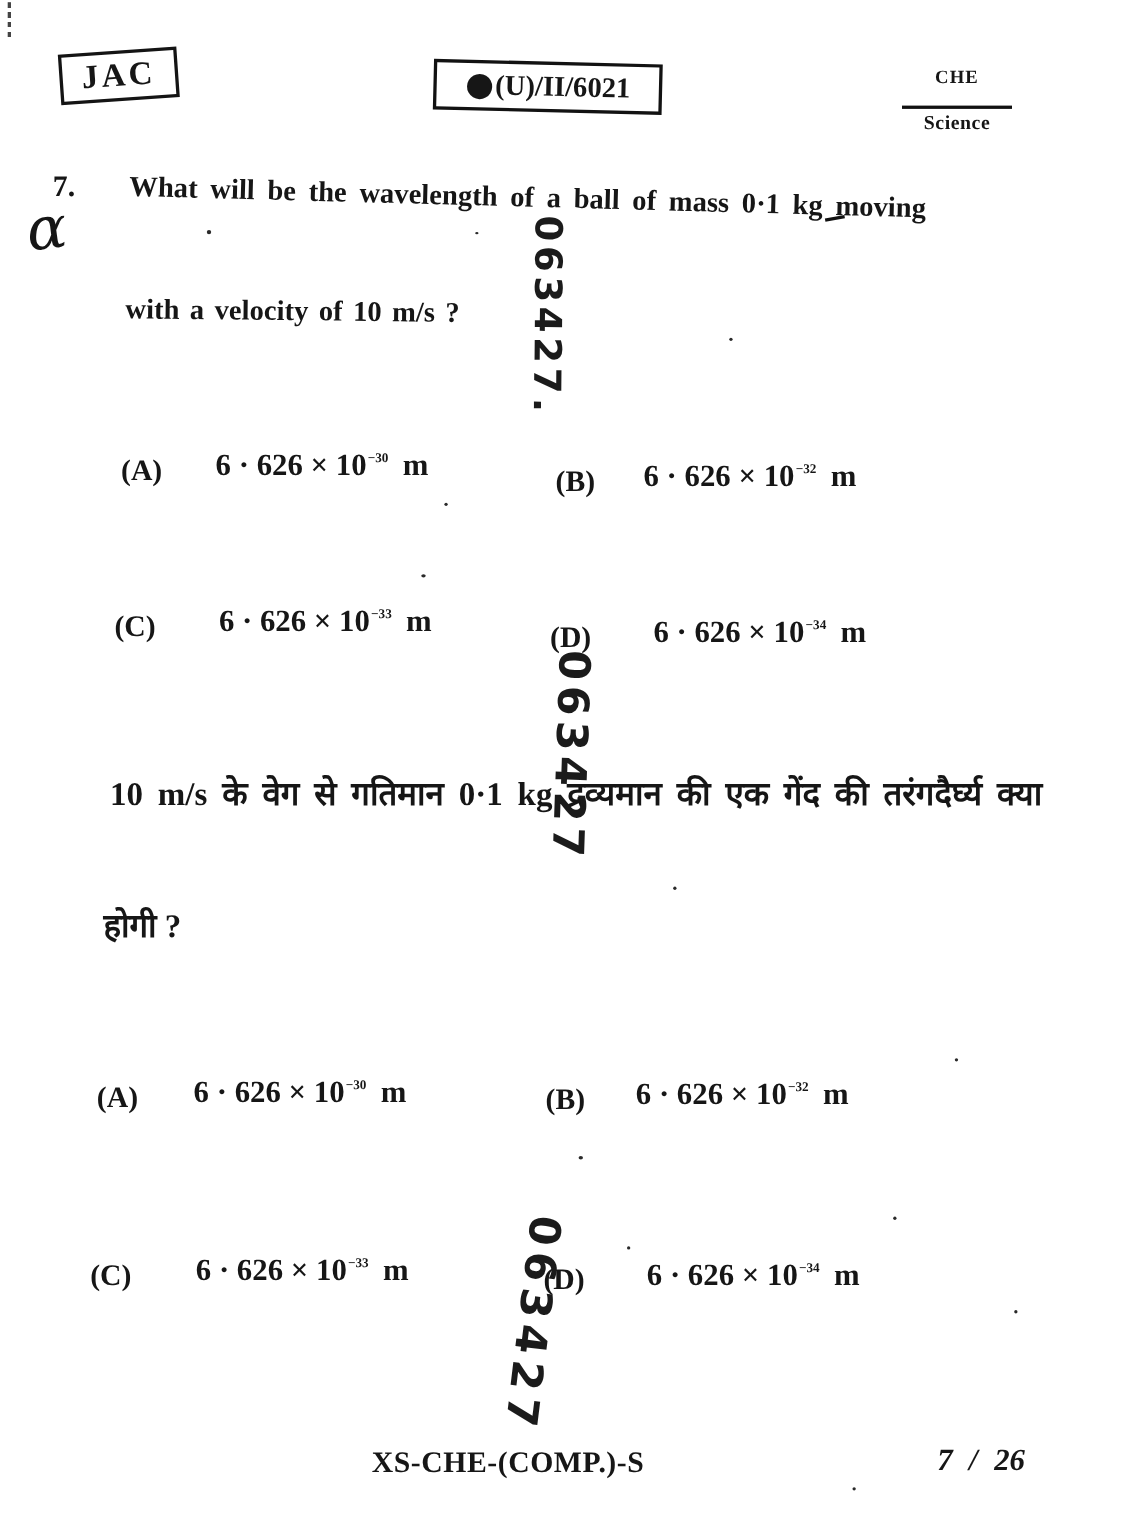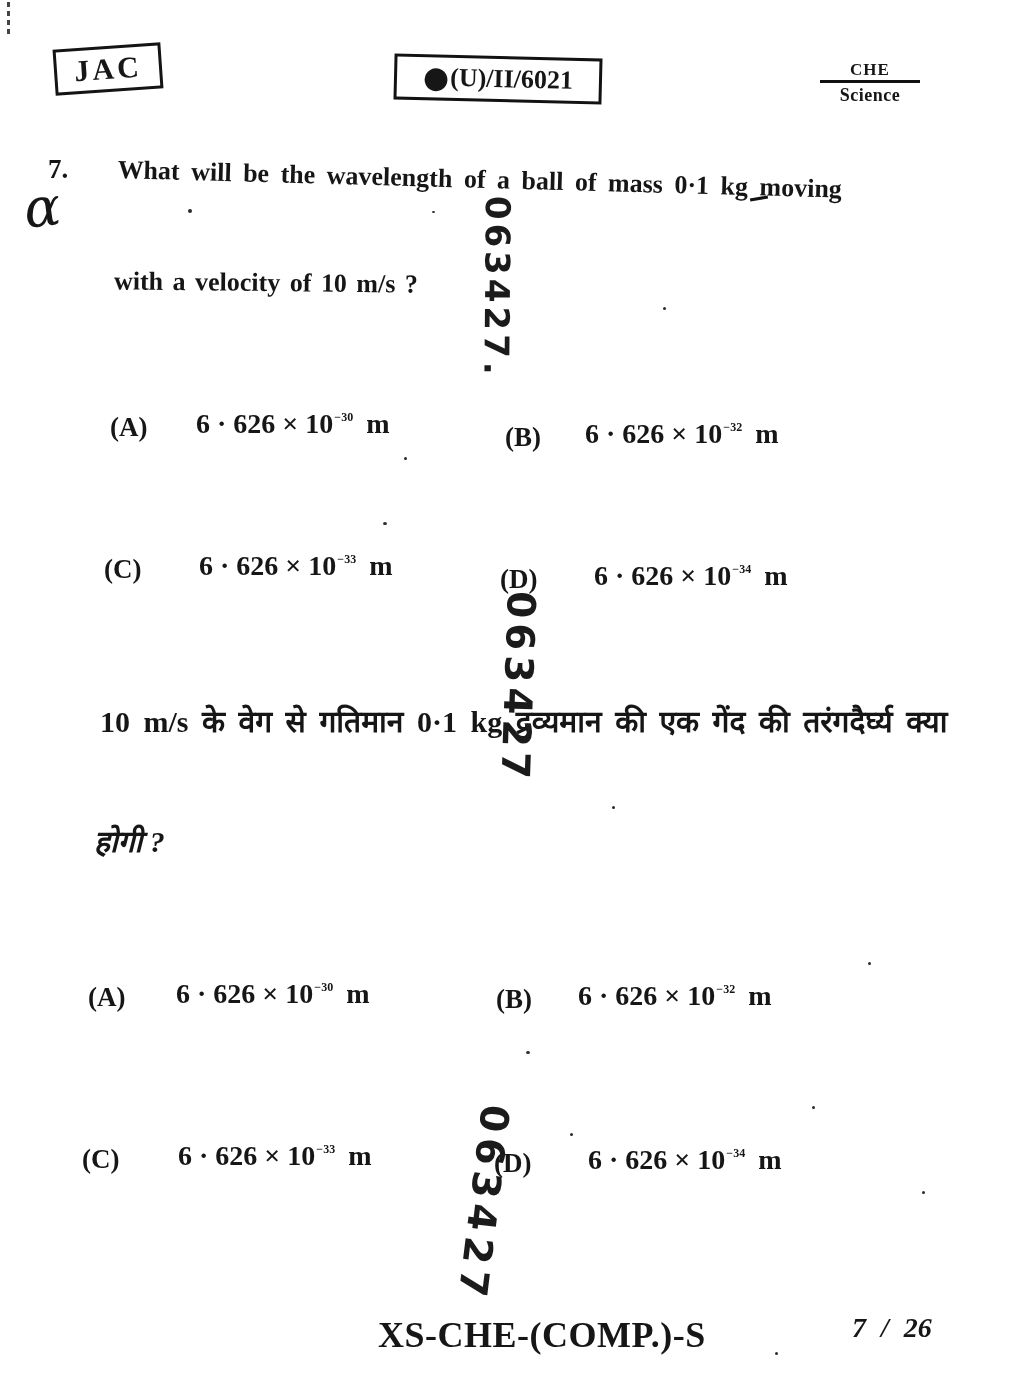--- a/index.html
+++ b/index.html
@@ -18,21 +18,21 @@
     display:flex; align-items:center; justify-content:center;
     font-weight:bold; font-size:30px; letter-spacing:3px; }
   #center-box { left:394px; top:56px; width:202px; height:40px;
     border:3.5px solid #121212; transform:rotate(1.4deg);
     display:flex; align-items:center; justify-content:center;
     font-weight:bold; font-size:26px; white-space:nowrap; }
   #center-box .bullet { font-size:30px; line-height:1; margin-right:1px;
     font-family:"DejaVu Sans",sans-serif; }
   #subject { left:820px; top:60px; width:100px; text-align:center; font-weight:bold; }
   #subject .top { display:block; font-size:17px; letter-spacing:1px;
-    border-bottom:3px solid #111; padding-bottom:0; }
+    border-bottom:3px solid #111; padding-bottom:16px; }
   #subject .bottom { display:block; font-size:18px; padding-top:2px; letter-spacing:0.5px; }
 
   
   #q-number { left:48px; top:154px; font-size:27px; font-weight:600; }
   #alpha-mark { left:24px; top:176px; font-size:54px; font-style:italic;
     font-family:"DejaVu Serif",serif; transform:rotate(-6deg); }
   #q-line1 { left:118px; top:155px; font-size:26px; font-weight:600;
     white-space:nowrap; word-spacing:5px; transform:rotate(1.55deg);
     transform-origin:left top; }
   #q-line2 { left:114px; top:268px; font-size:26px; font-weight:600;
@@ -60,25 +60,25 @@
   #opt-a2-label { left:88px;  top:982px; } #opt-a2-value { left:176px; top:978px; }
   #opt-b2-label { left:496px; top:984px; } #opt-b2-value { left:578px; top:980px; }
   #opt-c2-label { left:82px;  top:1144px; } #opt-c2-value { left:178px; top:1140px; }
   #opt-d2-label { left:494px; top:1148px; } #opt-d2-value { left:588px; top:1144px; }
 
   
   #hi-line1 { left:100px; top:700px; font-size:30px; font-weight:600;
     white-space:nowrap; word-spacing:6px;
     font-family:"Liberation Serif","DejaVu Sans",serif; }
   #hi-line2 { left:94px; top:820px; font-size:30px; font-weight:600;
-    font-family:"Liberation Serif","DejaVu Sans",serif;font-style:italic; }
+    font-family:"Liberation Serif","DejaVu Sans",serif; }
 
   
-  #footer-code { left:338px; top:1314px; font-size:36px; font-weight:800;
-    letter-spacing:0.5px; white-space:nowrap;margin-left:40px; }
+  #footer-code { left:338px; top:1314px; font-size:27px; font-weight:800;
+    letter-spacing:0.5px; white-space:nowrap; }
   #footer-page { left:852px; top:1312px; font-size:28px; font-weight:700;
     font-style:italic; word-spacing:8px; white-space:nowrap; }
 
   
   .dot { position:absolute; background:#2a2a2a; border-radius:50%; }
 </style>
 </head>
 <body>
 
 <div class="page">

